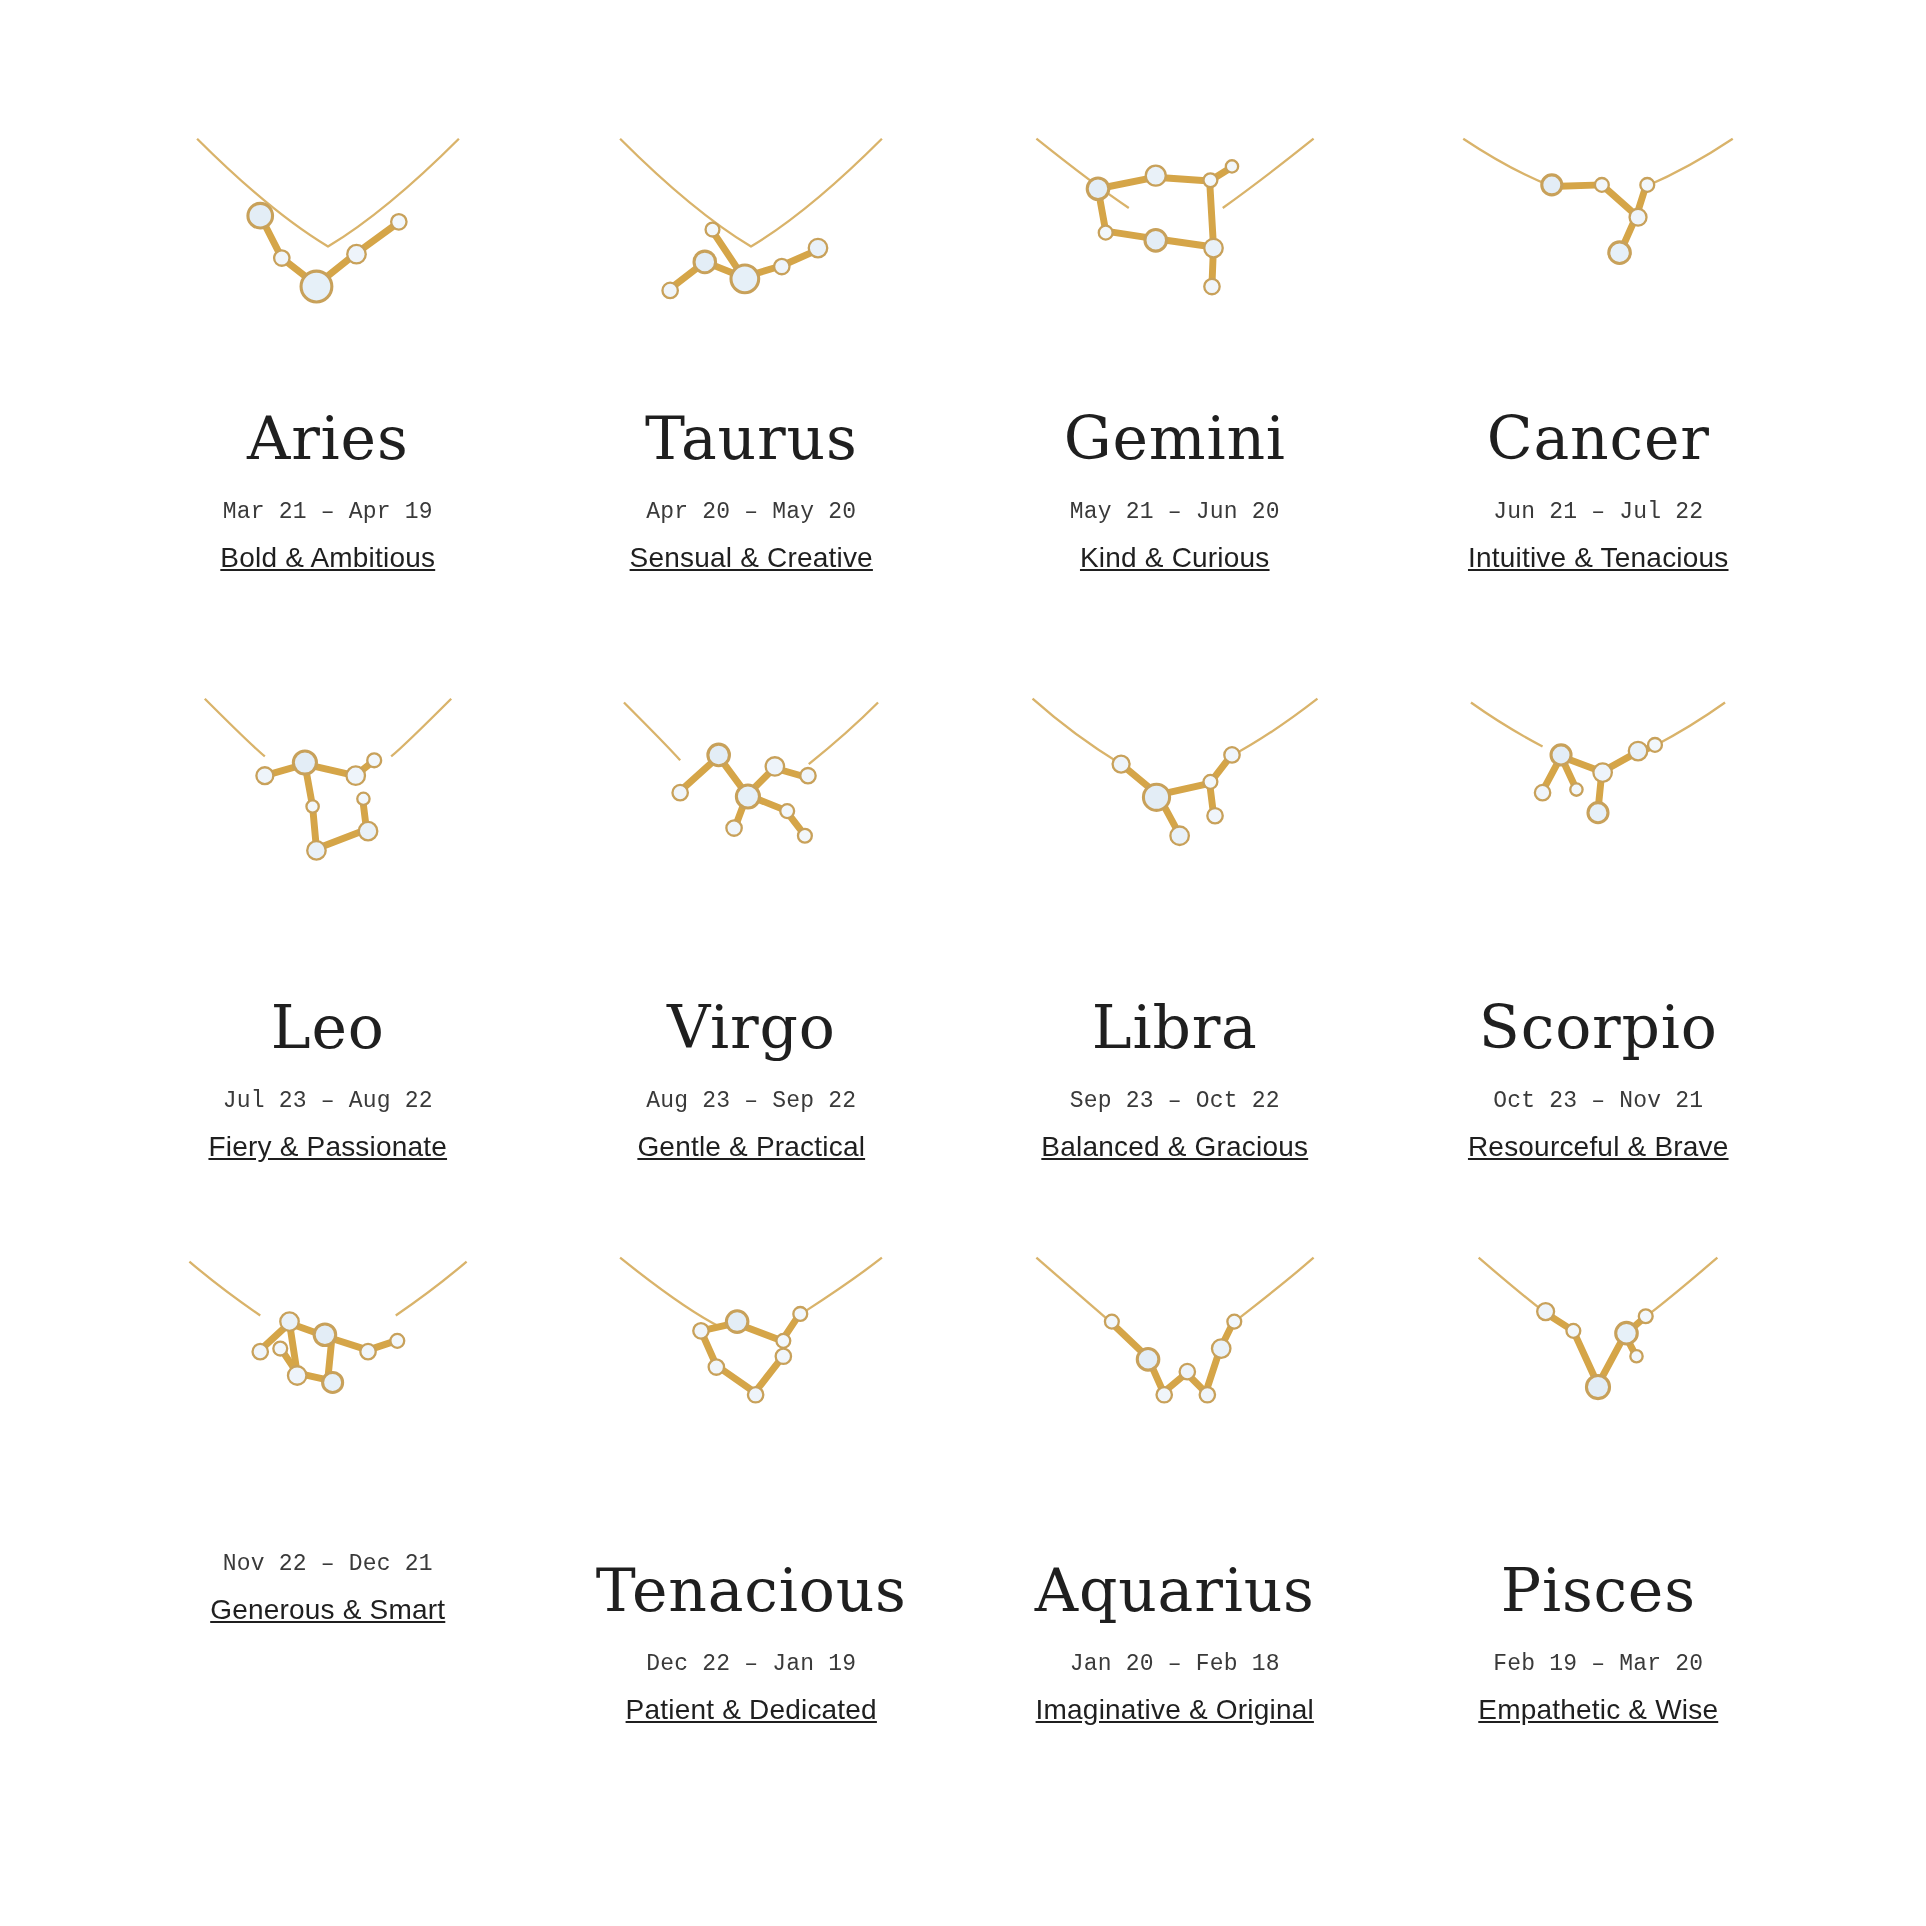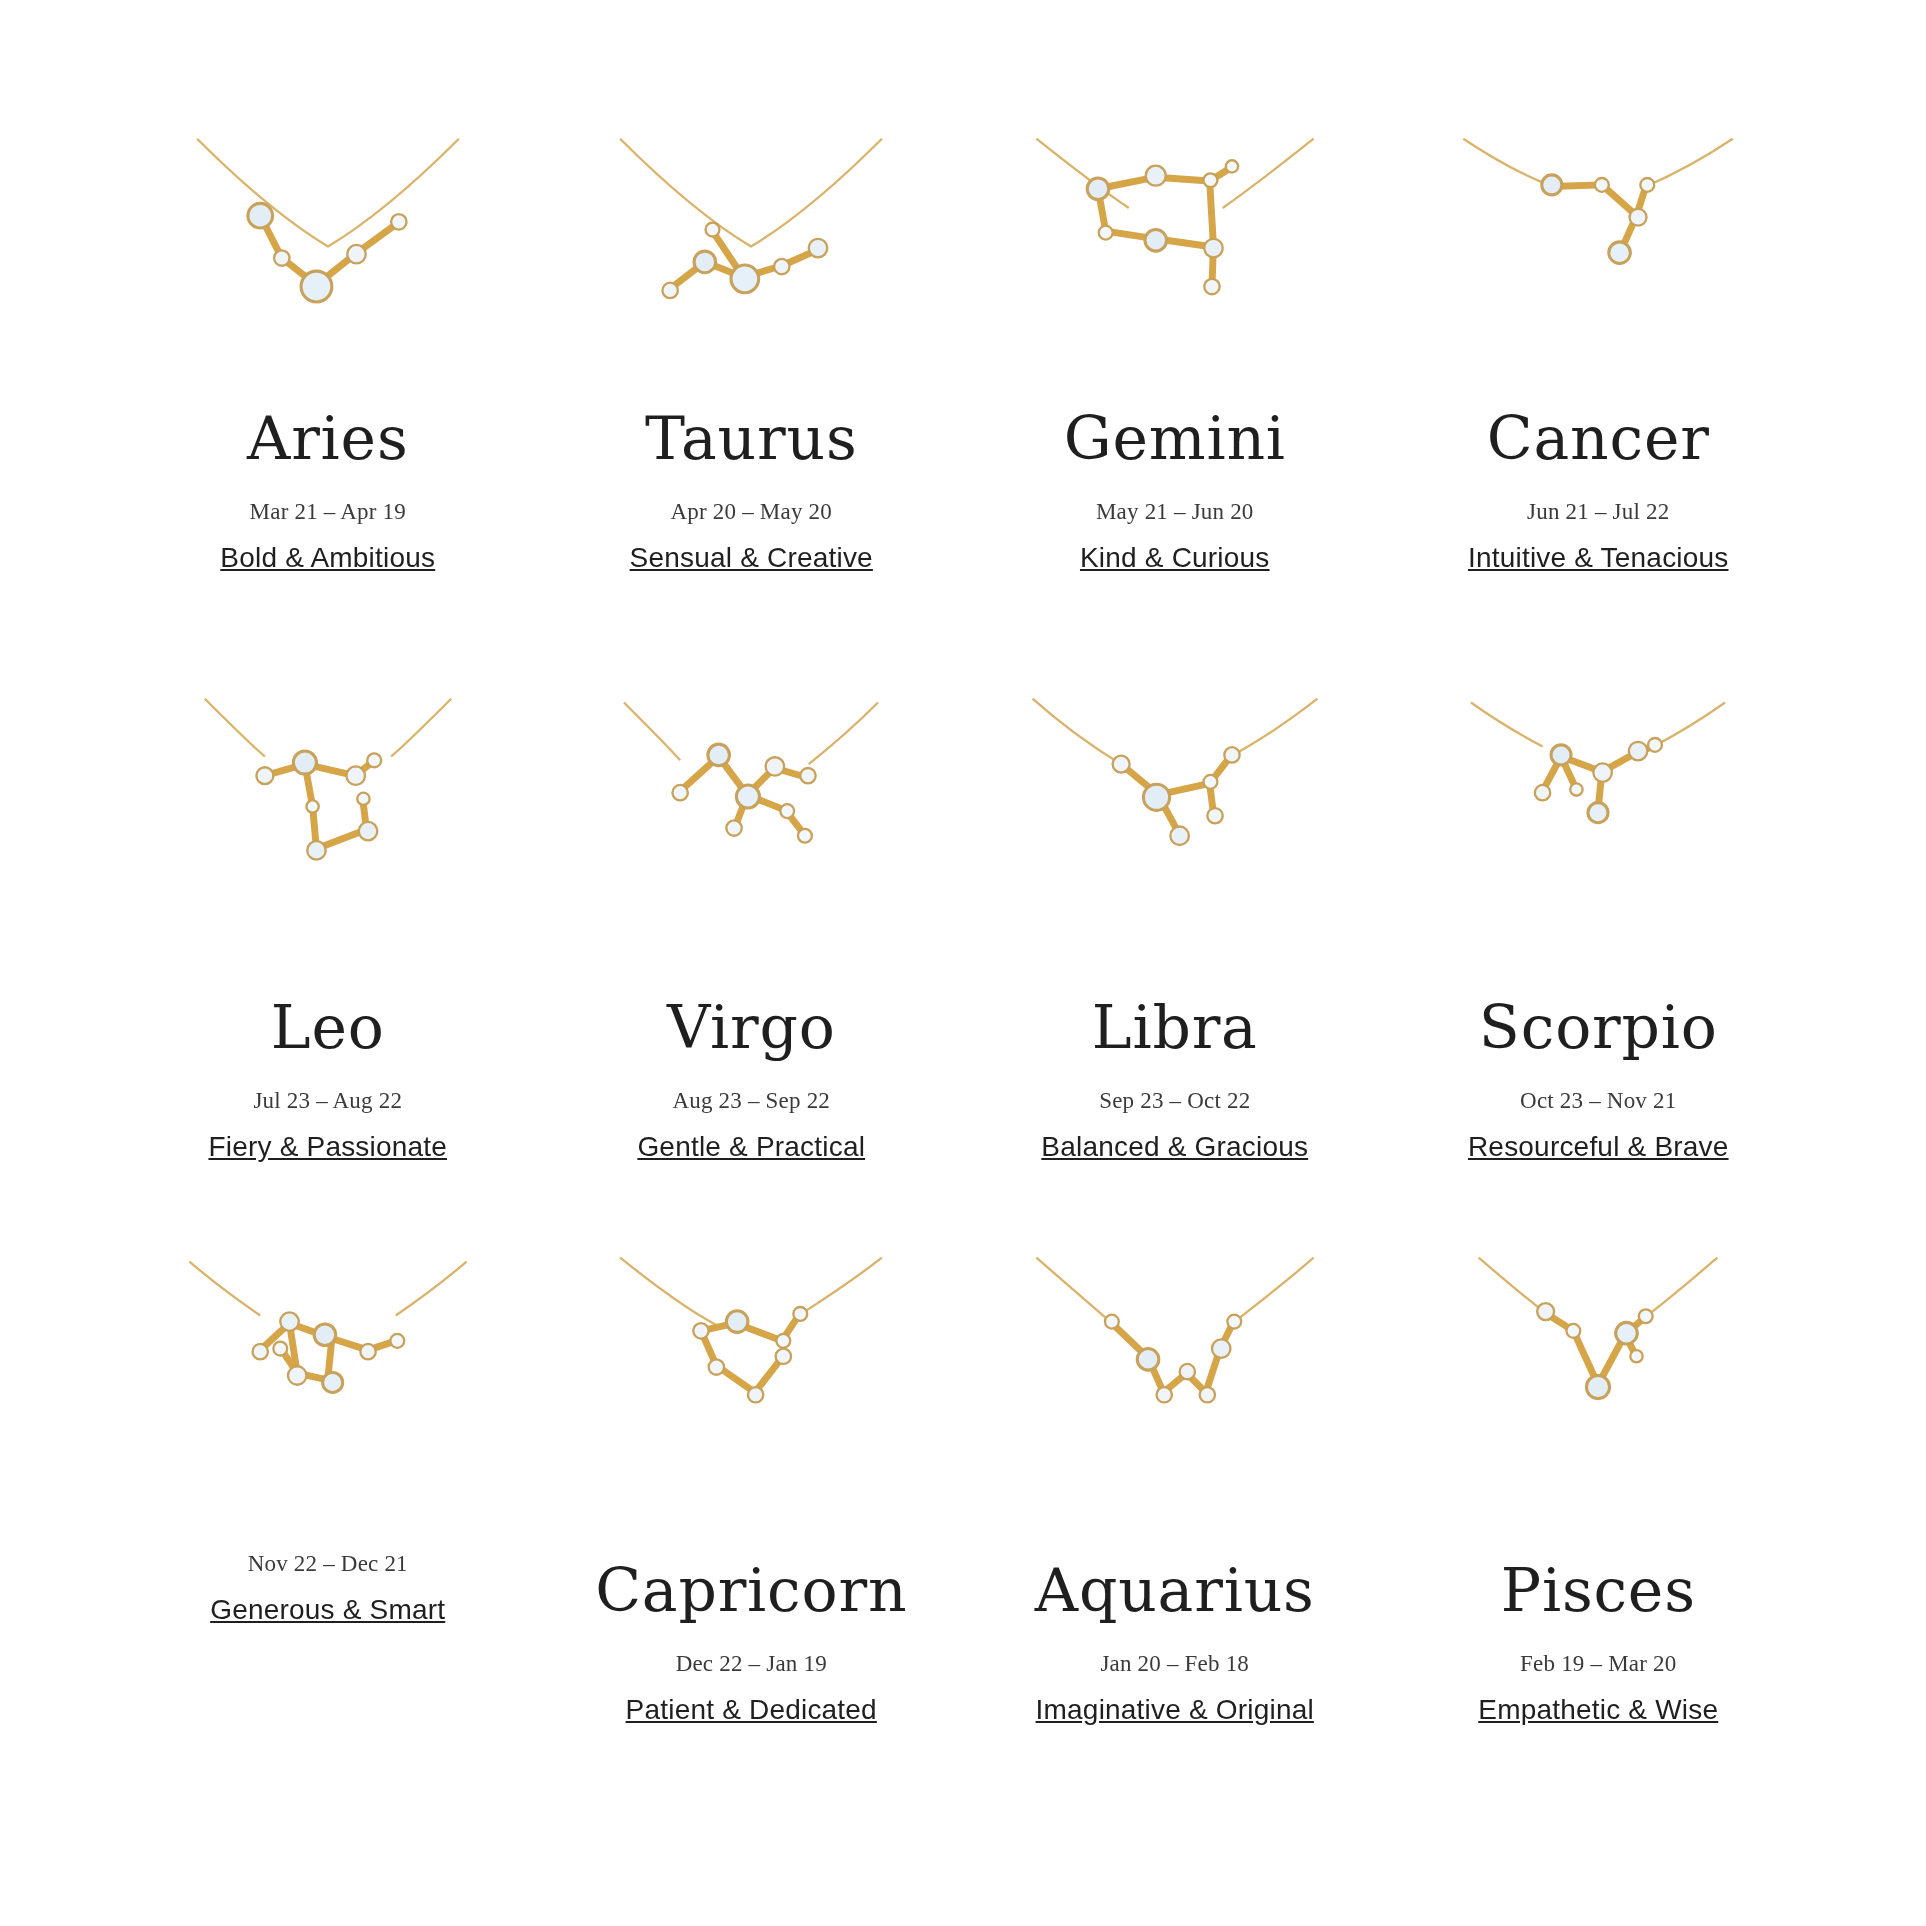--- a/index.html
+++ b/index.html
@@ -47,21 +47,21 @@
     font-family: "DejaVu Serif", serif;
     font-weight: 400;
     font-size: 60px;
     letter-spacing: 0.8px;
     color: #1f1f1f;
     line-height: 1;
     margin-top: 28px;
     white-space: nowrap;
   }
   .sign-dates {
-    font-family: Liberation Serif, serif;
+    font-family: Liberation Mono, monospace;
     font-size: 23px;
     color: #3a3a3a;
     margin-top: 31px;
     letter-spacing: 0.2px;
     white-space: nowrap;
   }
   .sign-traits {
     font-family: "Liberation Sans", sans-serif;
     font-size: 28px;
     color: #1f1f1f;
@@ -375,21 +375,21 @@
           <circle cx="135" cy="105" r="10" fill="#f0f5fa" stroke="#c8a15a" stroke-width="3"></circle>
           <circle cx="182" cy="93" r="14" fill="#e3edf6" stroke="#c8a15a" stroke-width="4"></circle>
           <circle cx="242" cy="118" r="9" fill="#f2f7fb" stroke="#c8a15a" stroke-width="3"></circle>
           <circle cx="264" cy="83" r="9" fill="#f2f7fb" stroke="#c8a15a" stroke-width="3"></circle>
           <circle cx="155" cy="152" r="10" fill="#f0f5fa" stroke="#c8a15a" stroke-width="3"></circle>
           <circle cx="206" cy="188" r="10" fill="#eef4fa" stroke="#c8a15a" stroke-width="3"></circle>
           <circle cx="242" cy="138" r="10" fill="#f0f5fa" stroke="#c8a15a" stroke-width="3"></circle>
         </g>
       </svg>
     </div>
-    <div class="sign-name">Capricorn</div>
+    <div class="sign-name">Tenacious</div>
     <div class="sign-dates">Dec 22 – Jan 19</div>
     <div class="sign-traits">Patient &amp; Dedicated</div>
   </div>
 
   <div class="zodiac-card row-3">
     <div class="necklace-art">
       <svg width="308" height="231" viewBox="0 0 400 300">
         <g fill="none" stroke="#d9b36a" stroke-width="3">
           <path d="M20 10 C 60 45, 95 75, 118 95"></path>
           <path d="M380 10 C 340 45, 300 75, 275 95"></path>

